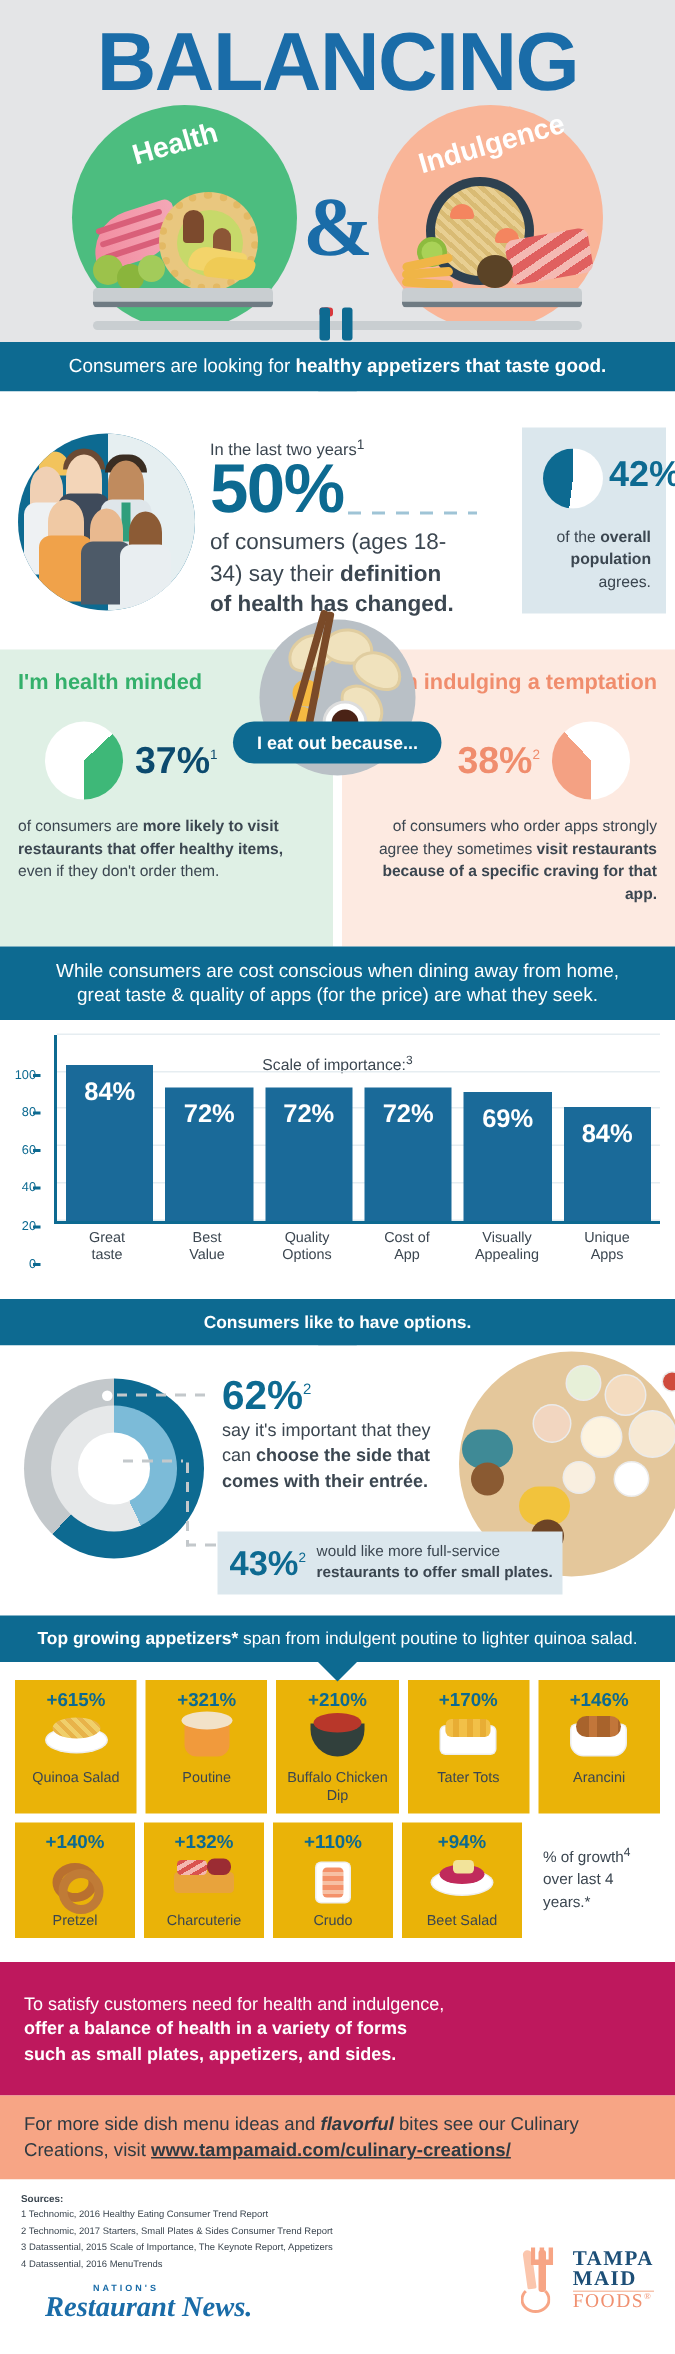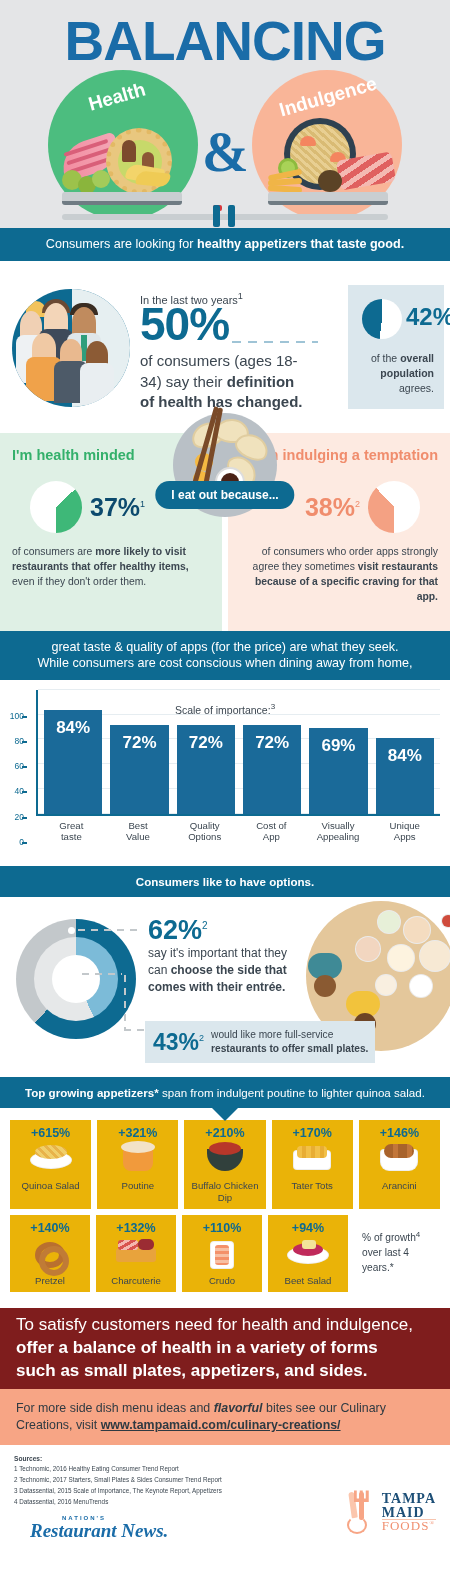--- a/index.html
+++ b/index.html
@@ -221,21 +221,21 @@
       background:repeating-linear-gradient(-30deg,#f4b7b0 0 3px,#d9534f 3px 6px);}
   .board:after{content:"";position:absolute;left:22px;top:-9px;width:16px;height:11px;border-radius:5px;background:#9b2c33;}
   .crudo{width:22px;height:26px;background:#fff;border-radius:3px;position:relative;box-shadow:0 0 0 1px #eee;}
   .crudo:before{content:"";position:absolute;left:4px;top:3px;width:14px;height:20px;border-radius:3px;
       background:repeating-linear-gradient(180deg,#f4916a 0 3px,#f7c0a4 3px 6px);}
   .beet{width:40px;height:16px;background:#fff;border-radius:50%;position:relative;box-shadow:0 0 0 1px #eee;}
   .beet:before{content:"";position:absolute;left:5px;top:-4px;width:30px;height:13px;border-radius:50%;background:#c02a5b;}
   .beet:after{content:"";position:absolute;left:14px;top:-7px;width:14px;height:9px;border-radius:3px;background:#f2e39a;}
 
   
-  .cta { background:#7f1d1d; color:#fff; padding:6px 16px; font-size:17px; line-height:1.34;}
+  .cta { background:#be185d; color:#fff; padding:20px 16px; font-size:12px; line-height:1.34;}
   .cta .l1 { font-weight:normal; }
   .cta b { font-weight:bold; }
   .orange { background:#f7a585; color:#2f3a42; padding:11px 16px; font-size:12.4px; line-height:1.4;}
   .orange i { font-style:italic; font-weight:bold;margin-top:13px;}
   .orange a { color:#2f3a42; font-weight:bold; text-decoration:underline; }
 
   
   .footer { position:relative; height:105px; padding:10px 14px; background:#fff;}
   .src-title { font-size:6.6px; font-weight:bold; color:#3b4650; margin-bottom:2px;}
   .src { font-size:6.3px; color:#3b4650; line-height:1.72;}
@@ -385,22 +385,22 @@
       <div class="yolk y1"></div>
         <div class="yolk y2"></div>
       <div class="sauce"></div>
       <div class="chop c1"></div>
       <div class="chop c2"></div>
     </div>
     <div class="pill">I eat out because...</div>
   </div>
 
   <div class="banner arrow-down">
+    <div>While consumers are cost conscious when dining away from home,</div>
     <div>great taste &amp; quality of apps (for the price) are what they seek.</div>
-    <div>While consumers are cost conscious when dining away from home,</div>
   </div>
 
   <div class="chart-wrap">
     <div class="chart-title">
       <span>Scale of importance:</span><sup>3</sup>
     </div>
     <div id="yaxis" style="position:absolute;left:0;top:36px;width:26px;height:126px;">
         <div class="ylab" style="top: 0px;">100</div>
         <div class="tick" style="top: 0px; left: 22px;"></div>
         <div class="ylab" style="top: 25.2px;">80</div>

